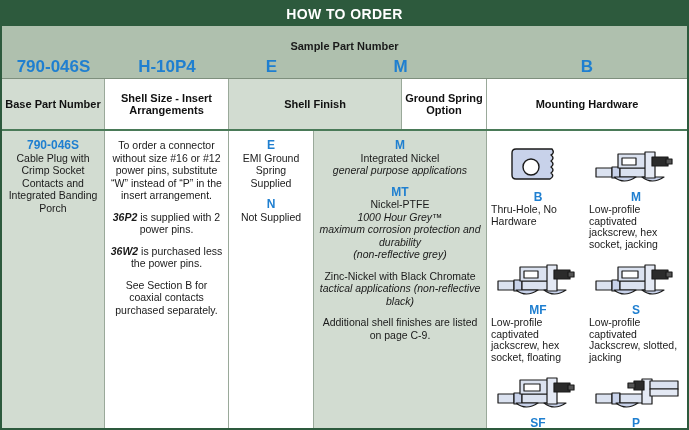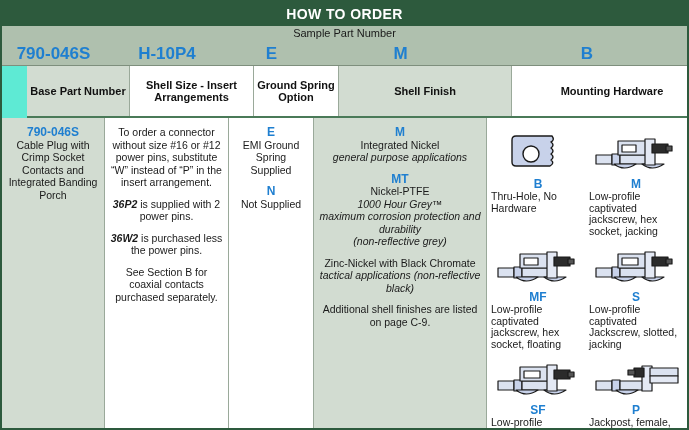--- a/index.html
+++ b/index.html
@@ -7,57 +7,57 @@
     width:689px;height:430px;
     background:#ffffff;
     font-family:"Liberation Sans", sans-serif;
     -webkit-font-smoothing:antialiased;
   }
   .order-table{
     position:relative;
     width:689px;height:430px;
     box-sizing:border-box;
     border:2px solid #2d5a3d;
-    background:#5eead4;
+    background:#6d28d9;
     overflow:hidden;
   }
   
   .title-bar{
     height:24px;
     background:#2d5a3d;
     color:#ffffff;
     font-size:14px;font-weight:bold;
     letter-spacing:.4px;
     display:flex;align-items:center;justify-content:center;
   }
   
   .sample-band{
     background:#afc0ae;
     border-bottom:1px solid #7e8f7d;
   }
   .sample-caption{
     text-align:center;
-    font-size:11px;font-weight:normal;color:#1a1a1a;
-    padding-top:1px;height:14px;line-height:13px;
+    font-size:11px;font-weight:bold;color:#1a1a1a;
+    padding-top:14px;height:14px;line-height:13px;
   }
   .sample-codes{
     display:flex;height:24px;align-items:center;
   }
   .sample-codes .sc{
     color:#1f7fd0;font-weight:bold;font-size:17px;
     text-align:center;line-height:1;
   }
   
   .c1{width:103px;flex:0 0 103px;}
   .c2{width:124px;flex:0 0 124px;}
   .c3{width:85px;flex:0 0 85px;}
   .c4{width:173px;flex:0 0 173px;}
   .c5{width:200px;flex:0 0 200px;}
   
-  .head-row{display:flex;height:50px;border-bottom:2px solid #4a7a58;margin-left:25px;}
+  .head-row{display:flex;height:50px;border-bottom:2px solid #4a7a58;}
   .head-cell{
     display:flex;align-items:center;justify-content:center;
     text-align:center;font-size:11px;font-weight:bold;color:#111;
     line-height:12px;box-sizing:border-box;padding:0 3px;
   }
   .sage{background:#d2dcd1;}
   .white{background:#ffffff;}
   .head-cell.sep{border-right:1px solid #9aa99a;}
   
   .body-row{display:flex;height:auto;}
@@ -103,22 +103,22 @@
       <div class="sc c2">H-10P4</div>
       <div class="sc c3">E</div>
       <div class="sc c4">M</div>
       <div class="sc c5">B</div>
     </div>
   </div>
 
   <div class="head-row">
     <div class="head-cell c1 sage sep">Base Part Number</div>
     <div class="head-cell c2 white sep">Shell Size - Insert Arrangements</div>
+    <div class="head-cell c4 sage sep">Shell Finish</div>
     <div class="head-cell c3 white sep">Ground Spring Option</div>
-    <div class="head-cell c4 sage sep">Shell Finish</div>
     <div class="head-cell c5 white">Mounting Hardware</div>
   </div>
 
   <div class="body-row">
 
     <div class="body-cell c1 sage sep">
       <p class="tight"><span class="code-lg">790-046S</span></p>
       <p><span>Cable Plug with Crimp Socket Contacts and Integrated Banding Porch</span></p>
     </div>
 

